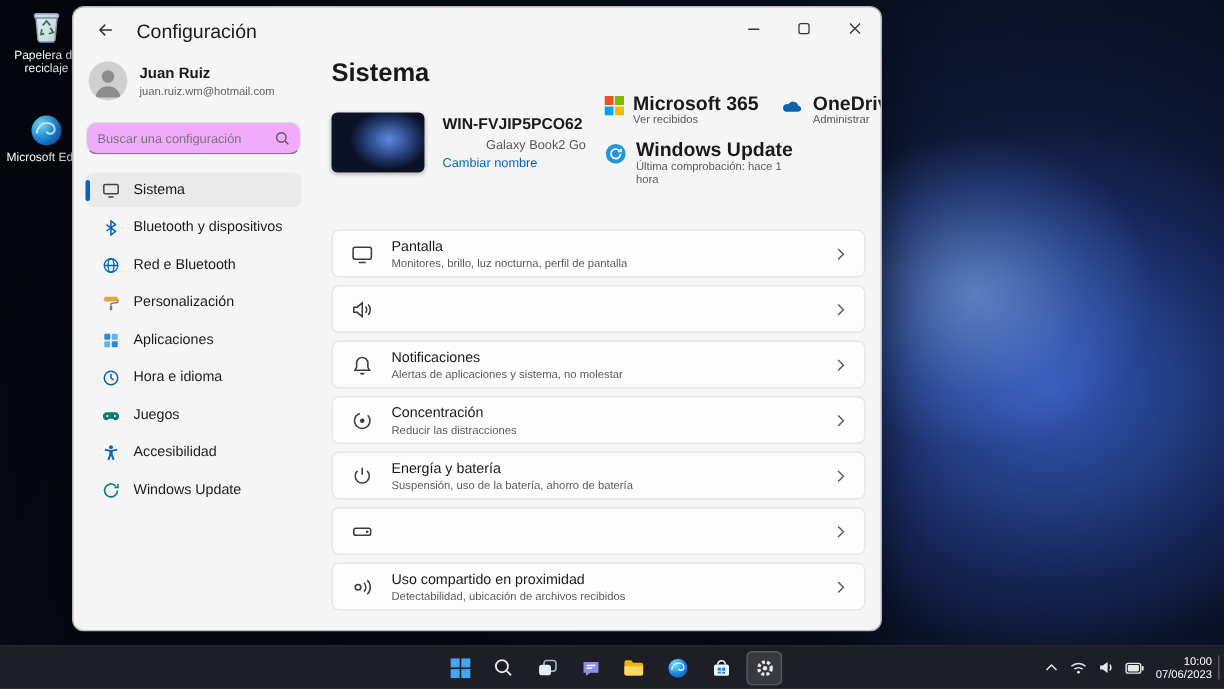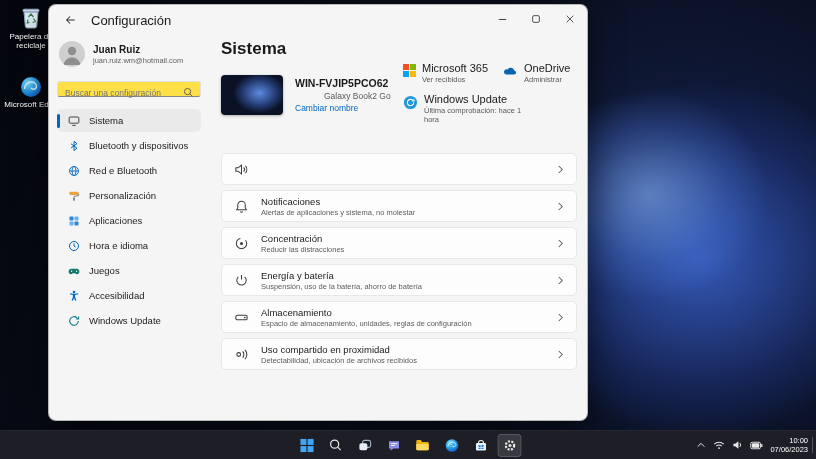--- a/index.html
+++ b/index.html
@@ -21,21 +21,21 @@
   .backbtn{width:26px;height:22px;margin-left:8px;border:none;background:transparent;display:flex;align-items:center;justify-content:center;border-radius:4px;padding:0;}
   .wtitle{font-size:13px;color:#1a1a1a;margin-left:8px;}
   .wcontrols{position:absolute;right:0;top:0;display:flex;}
   .wcontrols button{width:34px;height:28px;border:none;background:transparent;display:flex;align-items:center;justify-content:center;padding:0;}
   
   .sidebar{position:absolute;top:30px;left:0;width:160px;bottom:12px;padding:2px 8px;box-sizing:border-box;}
   .profile{display:flex;align-items:center;gap:8px;padding:4px 2px;border-radius:5px;}
   .avatar{width:26px;height:26px;border-radius:50%;background:#cfcfcf;display:flex;align-items:center;justify-content:center;overflow:hidden;flex:none;}
   .uname{font-size:10px;font-weight:700;color:#1a1a1a;line-height:12px;}
   .uemail{font-size:7.5px;color:#616161;line-height:9px;}
-  .searchbox{position:relative;margin-top:10px;height:16px;background:#fde047;border:1px solid #e0e0e0;border-bottom-color:#858585;border-radius:3px;box-sizing:border-box;}
+  .searchbox{position:relative;margin-top:10px;height:22px;background:#f0abfc;border:1px solid #e0e0e0;border-bottom-color:#858585;border-radius:8px;box-sizing:border-box;}
   .searchbox input{border:none;outline:none;background:transparent;width:calc(100% - 24px);height:100%;font-size:8.5px;padding:0 7px;color:#333;font-family:inherit;}
   .searchbox input::placeholder{color:#767676;}
   .sicon{position:absolute;right:6px;top:5px;}
   .navlist{margin-top:12px;display:flex;flex-direction:column;gap:2px;}
   .navitem{position:relative;display:flex;align-items:center;gap:9px;height:23px;padding:0 10px;border-radius:5px;font-size:9.5px;color:#1b1b1b;}
   .navitem.sel{background:#eaeaea;}
   .navitem .pill{display:none;}
   .navitem.sel .pill{display:block;position:absolute;left:0;top:4.5px;width:3px;height:14px;border-radius:2px;background:#0067c0;}
   .nicon{width:13px;height:13px;flex:none;display:flex;align-items:center;justify-content:center;}
   
@@ -45,21 +45,21 @@
   .devimg{width:62px;height:40px;border-radius:4px;flex:none;
     background:radial-gradient(26px 20px at 62% 45%, #5d8ae0, #22396f 65%, #0b1226);box-shadow:0 1px 3px rgba(0,0,0,.3);}
   .devinfo{margin-left:12px;padding-top:2px;}
   .devname{font-size:10.5px;font-weight:700;color:#1a1a1a;line-height:13px;}
   .devmodel{font-size:8.5px;color:#5a5a5a;line-height:12px;margin-left:29px;}
   .devlink{font-size:8.5px;color:#0067c0;line-height:13px;cursor:pointer;}
   .cards{position:absolute;right:8px;top:28px;width:176px;}
   .cardrow{display:flex;gap:14px;}
   .scard{display:flex;gap:6px;align-items:flex-start;}
   .scard .ci{flex:none;margin-top:1px;}
-  .ctitle{font-size:11px;font-weight:400;color:#1a1a1a;line-height:11px;white-space:nowrap;}
+  .ctitle{font-size:13px;font-weight:700;color:#1a1a1a;line-height:11px;white-space:nowrap;}
   .csub{font-size:7.5px;color:#5a5a5a;line-height:9px;margin-top:1px;}
   .scard.wide{margin-top:10px;}
   .scard.wide .csub{width:110px;}
   .rows{position:absolute;left:12px;right:10px;top:118px;display:flex;flex-direction:column;gap:5px;}
   .srow{height:32px;background:#fdfdfd;border:1px solid #e7e7e7;border-radius:5px;display:flex;align-items:center;padding:0 12px;gap:12px;box-sizing:border-box;}
   .ricon{flex:none;width:15px;height:15px;}
   .rtitle{font-size:9.5px;color:#1a1a1a;line-height:11px;}
   .rsub{font-size:7.5px;color:#5c5c5c;line-height:9px;margin-top:1px;}
   .chev{margin-left:auto;flex:none;}
   
@@ -316,20 +316,37 @@
           </span>
           <span>
             <span class="ctitle" style="display:block">Windows Update</span>
             <span class="csub" style="display:block">Última comprobación: hace 1 hora</span>
           </span>
         </div>
       </div>
 
       <div class="rows">
 
+        <div class="srow">
+          <span class="ricon">
+            <svg width="15" height="15" viewBox="0 0 16 16" fill="none" stroke="#3c3c3c" stroke-width="1.1">
+                <rect x="1.5" y="3" width="13" height="8.5" rx="1.5"></rect>
+                <path d="M5.5 13.8h5"></path>
+              </svg>
+          </span>
+          <span>
+            <span class="rtitle" style="display:block">Pantalla</span>
+            <span class="rsub" style="display:block">Monitores, brillo, luz nocturna, perfil de pantalla</span>
+          </span>
+          <span class="chev">
+            <svg width="7" height="11" viewBox="0 0 8 12">
+                <path d="M2 2l4 4-4 4" fill="none" stroke="#5f5f5f" stroke-width="1.2"></path>
+              </svg>
+          </span>
+        </div>
 
         <div class="srow">
           <span class="ricon">
             <svg width="15" height="15" viewBox="0 0 16 16" fill="none" stroke="#3c3c3c" stroke-width="1.1">
                 <path d="M2 6.2h2.4L8 3.2v9.6L4.4 9.8H2z"></path>
                 <path d="M10.3 5.8a3.2 3.2 0 0 1 0 4.4"></path>
                 <path d="M12.2 4.2a5.6 5.6 0 0 1 0 7.6"></path>
               </svg>
           </span>
           <span class="chev">
@@ -392,24 +409,20 @@
               </svg>
           </span>
         </div>
 
         <div class="srow">
           <span class="ricon">
             <svg width="15" height="15" viewBox="0 0 16 16" fill="none" stroke="#3c3c3c" stroke-width="1.1">
                 <rect x="2" y="5.5" width="12" height="5" rx="1.5"></rect>
                 <circle cx="11.5" cy="8" r="0.9" fill="#3c3c3c" stroke="none"></circle>
               </svg>
-          </span>
-          <span>
-            <span class="rtitle" style="display:block">Almacenamiento</span>
-            <span class="rsub" style="display:block">Espacio de almacenamiento, unidades, reglas de configuración</span>
           </span>
           <span class="chev">
             <svg width="7" height="11" viewBox="0 0 8 12">
                 <path d="M2 2l4 4-4 4" fill="none" stroke="#5f5f5f" stroke-width="1.2"></path>
               </svg>
           </span>
         </div>
 
         <div class="srow">
           <span class="ricon">

